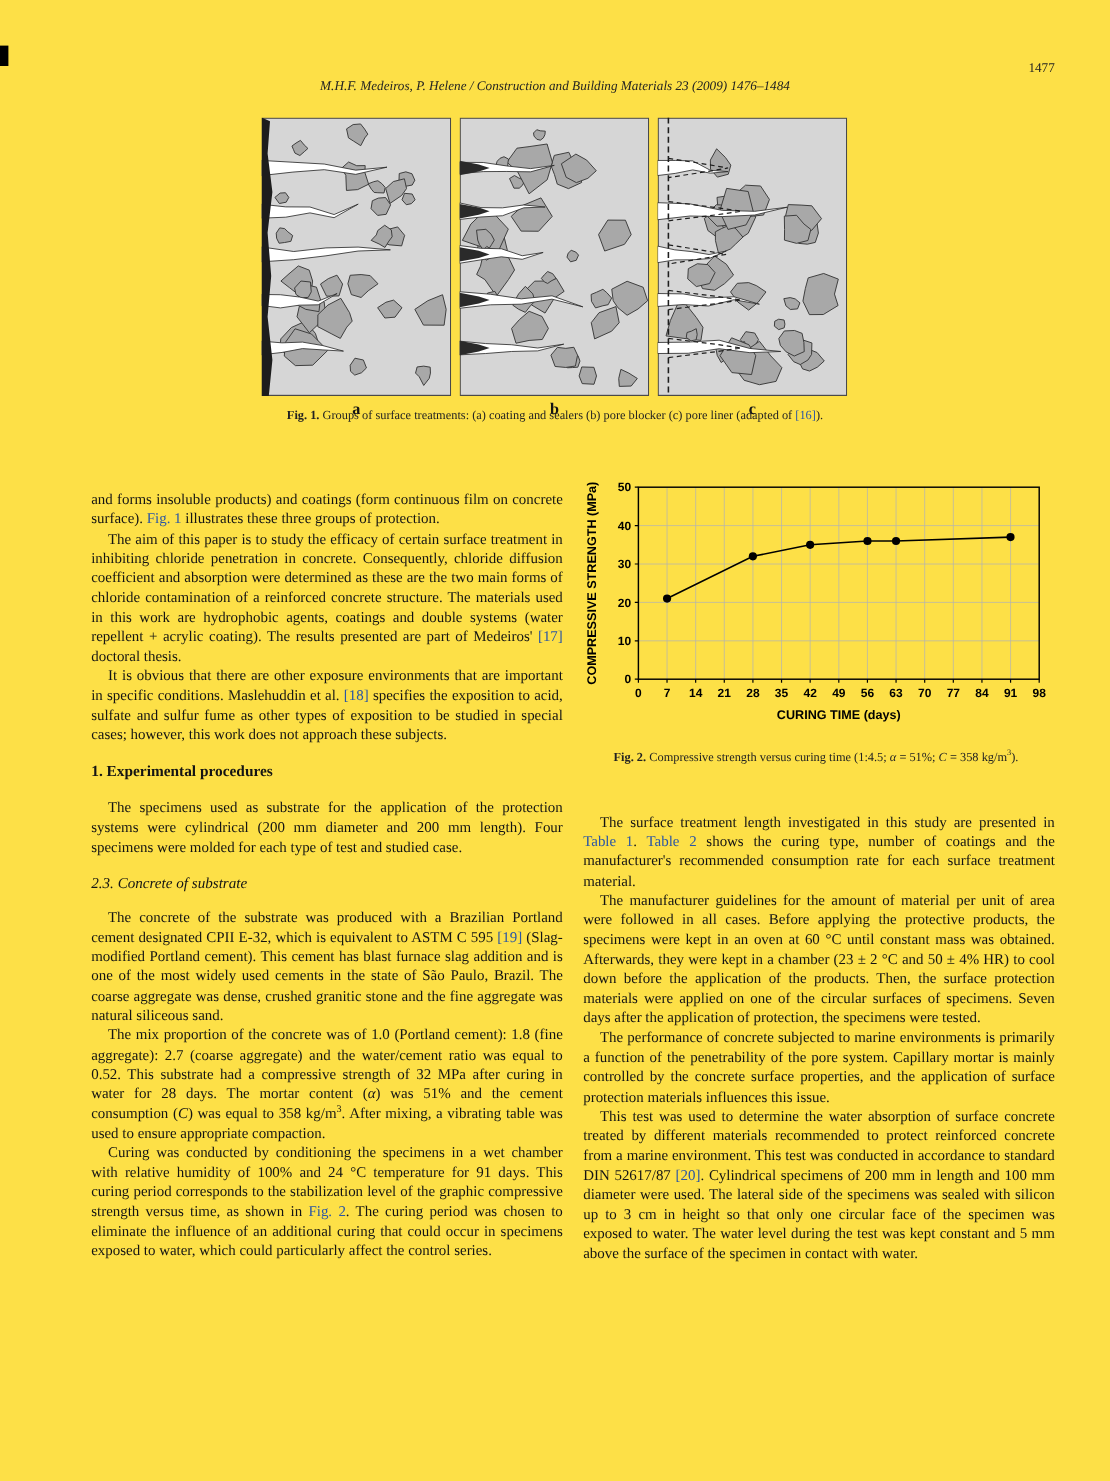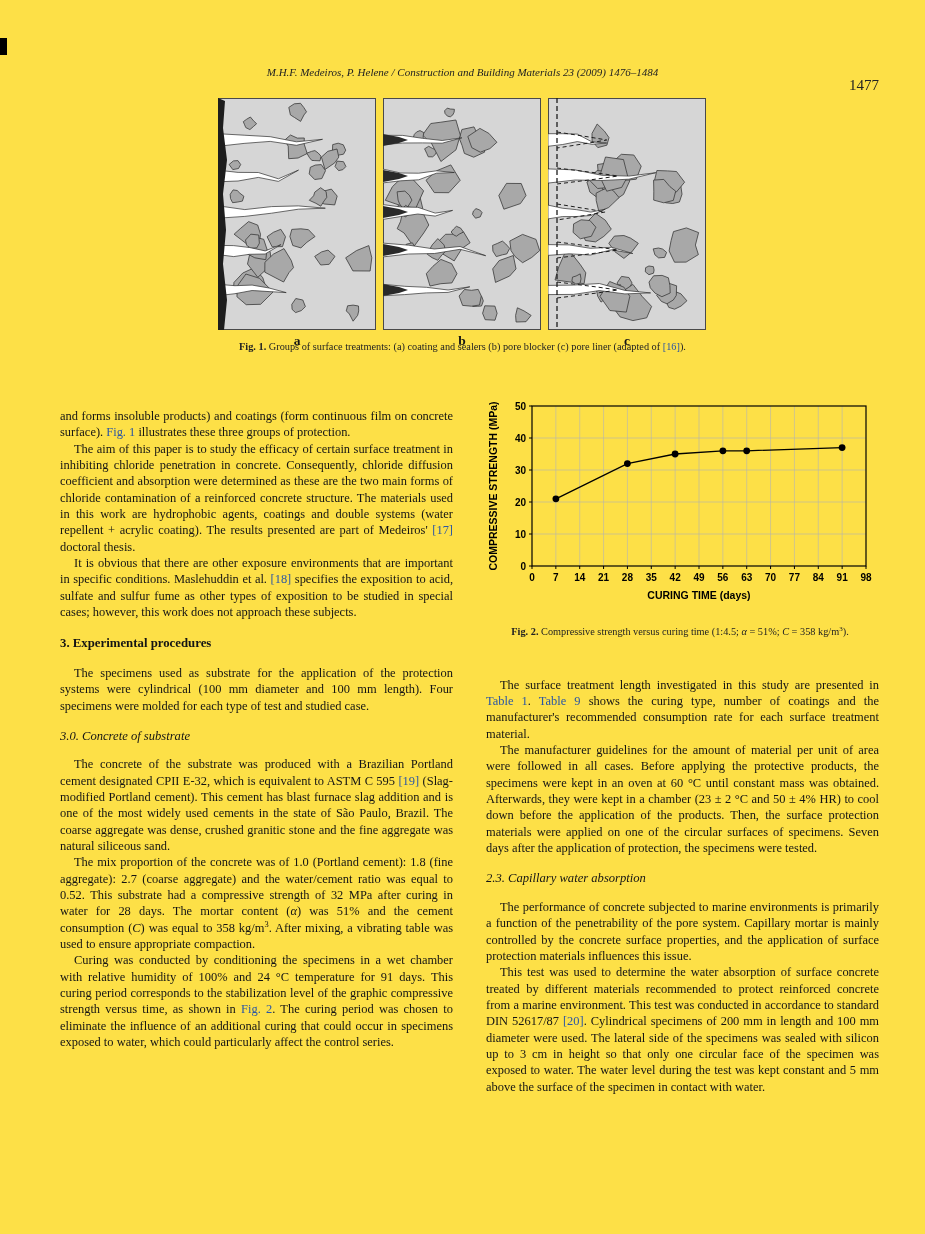--- a/index.html
+++ b/index.html
@@ -1,27 +1,27 @@
 <!DOCTYPE html>
 <html><head>
 <meta charset="utf-8">
 <style>
   *{margin:0;padding:0;box-sizing:border-box;}
   html,body{background:#ffffff;}
   .page{position:relative;width:925px;height:1234px;background:#fde047;font-family:"Liberation Serif",serif;color:#141414;overflow:hidden;margin:0 auto;}
   .artifact{position:absolute;left:0;top:38px;width:7px;height:17px;background:#000;}
   .header-cite{position:absolute;top:66px;left:0;width:100%;text-align:center;font-style:italic;font-size:11px;color:#222;}
-  .pagenum{position:absolute;top:77px;right:46px;font-size:15px;color:#222;}
+  .pagenum{position:absolute;top:51px;right:46px;font-size:11px;color:#222;}
   .fig1{position:absolute;top:98px;left:218px;width:489px;}
   .panels{display:flex;gap:7px;}
   .panel-labels{display:flex;gap:7px;margin-top:3px;}
   .panel-labels div{width:158px;text-align:center;font-weight:bold;font-size:13.5px;}
   .fig1cap{position:absolute;top:341px;left:0;width:100%;text-align:center;font-size:10.3px;color:#222;}
   .col{position:absolute;width:393px;font-size:12.45px;line-height:16.35px;text-align:justify;}
-  .colL{left:60px;top:408px;}
+  .colL{left:76px;top:408px;}
   .colR{left:486px;top:400px;}
   .col p{margin:0;}
   .col p.ind{text-indent:14px;}
   .h2{font-weight:bold;font-size:12.8px;margin:15px 0 13px;text-align:left;}
   .h3{font-style:italic;font-size:12.6px;margin:14px 0 12px;text-align:left;}
   .link{color:#2a56a5;cursor:pointer;}
   .b{font-weight:bold;}
   .i{font-style:italic;}
   .sup{vertical-align:super;font-size:68%;line-height:0;}
   .fig2wrap{width:388px;}
@@ -162,23 +162,23 @@
       <div>c</div>
     </div>
   </div>
 
   <div class="fig1cap"><span class="b">Fig. 1.</span><span> Groups of surface treatments: (a) coating and sealers (b) pore blocker (c) pore liner (adapted of </span><span class="link">[16]</span><span>).</span></div>
 
   <div class="col colL">
       <p><span>and forms insoluble products) and coatings (form continuous film on concrete surface). </span><span class="link">Fig. 1</span><span> illustrates these three groups of protection.</span></p>
       <p class="ind"><span>The aim of this paper is to study the efficacy of certain surface treatment in inhibiting chloride penetration in concrete. Consequently, chloride diffusion coefficient and absorption were determined as these are the two main forms of chloride contamination of a reinforced concrete structure. The materials used in this work are hydrophobic agents, coatings and double systems (water repellent + acrylic coating). The results presented are part of Medeiros' </span><span class="link">[17]</span><span> doctoral thesis.</span></p>
       <p class="ind"><span>It is obvious that there are other exposure environments that are important in specific conditions. Maslehuddin et al. </span><span class="link">[18]</span><span> specifies the exposition to acid, sulfate and sulfur fume as other types of exposition to be studied in special cases; however, this work does not approach these subjects.</span></p>
-      <div class="h2">3. Experimental procedures</div>
-      <p class="ind"><span>The specimens used as substrate for the application of the protection systems were cylindrical (100 mm diameter and 100 mm length). Four specimens were molded for each type of test and studied case.</span></p>
-      <div class="h3">3.0. Concrete of substrate</div>
+      <div class="h2">1. Experimental procedures</div>
+      <p class="ind"><span>The specimens used as substrate for the application of the protection systems were cylindrical (200 mm diameter and 200 mm length). Four specimens were molded for each type of test and studied case.</span></p>
+      <div class="h3">2.3. Concrete of substrate</div>
       <p class="ind"><span>The concrete of the substrate was produced with a Brazilian Portland cement designated CPII E-32, which is equivalent to ASTM C 595 </span><span class="link">[19]</span><span> (Slag-modified Portland cement). This cement has blast furnace slag addition and is one of the most widely used cements in the state of São Paulo, Brazil. The coarse aggregate was dense, crushed granitic stone and the fine aggregate was natural siliceous sand.</span></p>
       <p class="ind"><span>The mix proportion of the concrete was of 1.0 (Portland cement): 1.8 (fine aggregate): 2.7 (coarse aggregate) and the water/cement ratio was equal to 0.52. This substrate had a compressive strength of 32 MPa after curing in water for 28 days. The mortar content (</span><span class="i">α</span><span>) was 51% and the cement consumption (</span><span class="i">C</span><span>) was equal to 358 kg/m</span><span class="sup">3</span><span>. After mixing, a vibrating table was used to ensure appropriate compaction.</span></p>
       <p class="ind"><span>Curing was conducted by conditioning the specimens in a wet chamber with relative humidity of 100% and 24 °C temperature for 91 days. This curing period corresponds to the stabilization level of the graphic compressive strength versus time, as shown in </span><span class="link">Fig. 2</span><span>. The curing period was chosen to eliminate the influence of an additional curing that could occur in specimens exposed to water, which could particularly affect the control series.</span></p>
     </div>
 
   <div class="col colR">
     <div class="fig2wrap">
       <svg width="388" height="212">
           <line x1="69.85714285714286" y1="6" x2="69.85714285714286" y2="166" stroke="#b3b3b3" stroke-width="0.6"></line>
           <line x1="93.71428571428571" y1="6" x2="93.71428571428571" y2="166" stroke="#b3b3b3" stroke-width="0.6"></line>
@@ -246,21 +246,20 @@
           <line x1="43" y1="38" x2="46" y2="38" stroke="#000" stroke-width="1"></line>
           <text x="40" y="41.5" text-anchor="end" class="tick">40</text>
           <line x1="43" y1="6" x2="46" y2="6" stroke="#000" stroke-width="1"></line>
           <text x="40" y="9.5" text-anchor="end" class="tick">50</text>
           <text x="213" y="199" text-anchor="middle" class="axis">CURING TIME (days)</text>
           <text x="11" y="86" text-anchor="middle" class="axis" transform="rotate(-90 11 86)">COMPRESSIVE STRENGTH (MPa)</text>
         </svg>
       <div class="fig2cap"><span class="b">Fig. 2.</span><span> Compressive strength versus curing time (1:4.5; </span><span class="i">α</span><span> = 51%; </span><span class="i">C</span><span> = 358 kg/m</span><span class="sup">3</span><span>).</span></div>
     </div>
     <div>
-        <p class="ind"><span>The surface treatment length investigated in this study are presented in </span><span class="link">Table 1</span><span>. </span><span class="link">Table 9</span><span> shows the curing type, number of coatings and the manufacturer's recommended consumption rate for each surface treatment material.</span></p>
+        <p class="ind"><span>The surface treatment length investigated in this study are presented in </span><span class="link">Table 1</span><span>. </span><span class="link">Table 2</span><span> shows the curing type, number of coatings and the manufacturer's recommended consumption rate for each surface treatment material.</span></p>
         <p class="ind"><span>The manufacturer guidelines for the amount of material per unit of area were followed in all cases. Before applying the protective products, the specimens were kept in an oven at 60 °C until constant mass was obtained. Afterwards, they were kept in a chamber (23 ± 2 °C and 50 ± 4% HR) to cool down before the application of the products. Then, the surface protection materials were applied on one of the circular surfaces of specimens. Seven days after the application of protection, the specimens were tested.</span></p>
-        <div class="h3">2.3. Capillary water absorption</div>
         <p class="ind"><span>The performance of concrete subjected to marine environments is primarily a function of the penetrability of the pore system. Capillary mortar is mainly controlled by the concrete surface properties, and the application of surface protection materials influences this issue.</span></p>
         <p class="ind"><span>This test was used to determine the water absorption of surface concrete treated by different materials recommended to protect reinforced concrete from a marine environment. This test was conducted in accordance to standard DIN 52617/87 </span><span class="link">[20]</span><span>. Cylindrical specimens of 200 mm in length and 100 mm diameter were used. The lateral side of the specimens was sealed with silicon up to 3 cm in height so that only one circular face of the specimen was exposed to water. The water level during the test was kept constant and 5 mm above the surface of the specimen in contact with water.</span></p>
       </div>
   </div>
 
 </div>
 
 </body></html>

